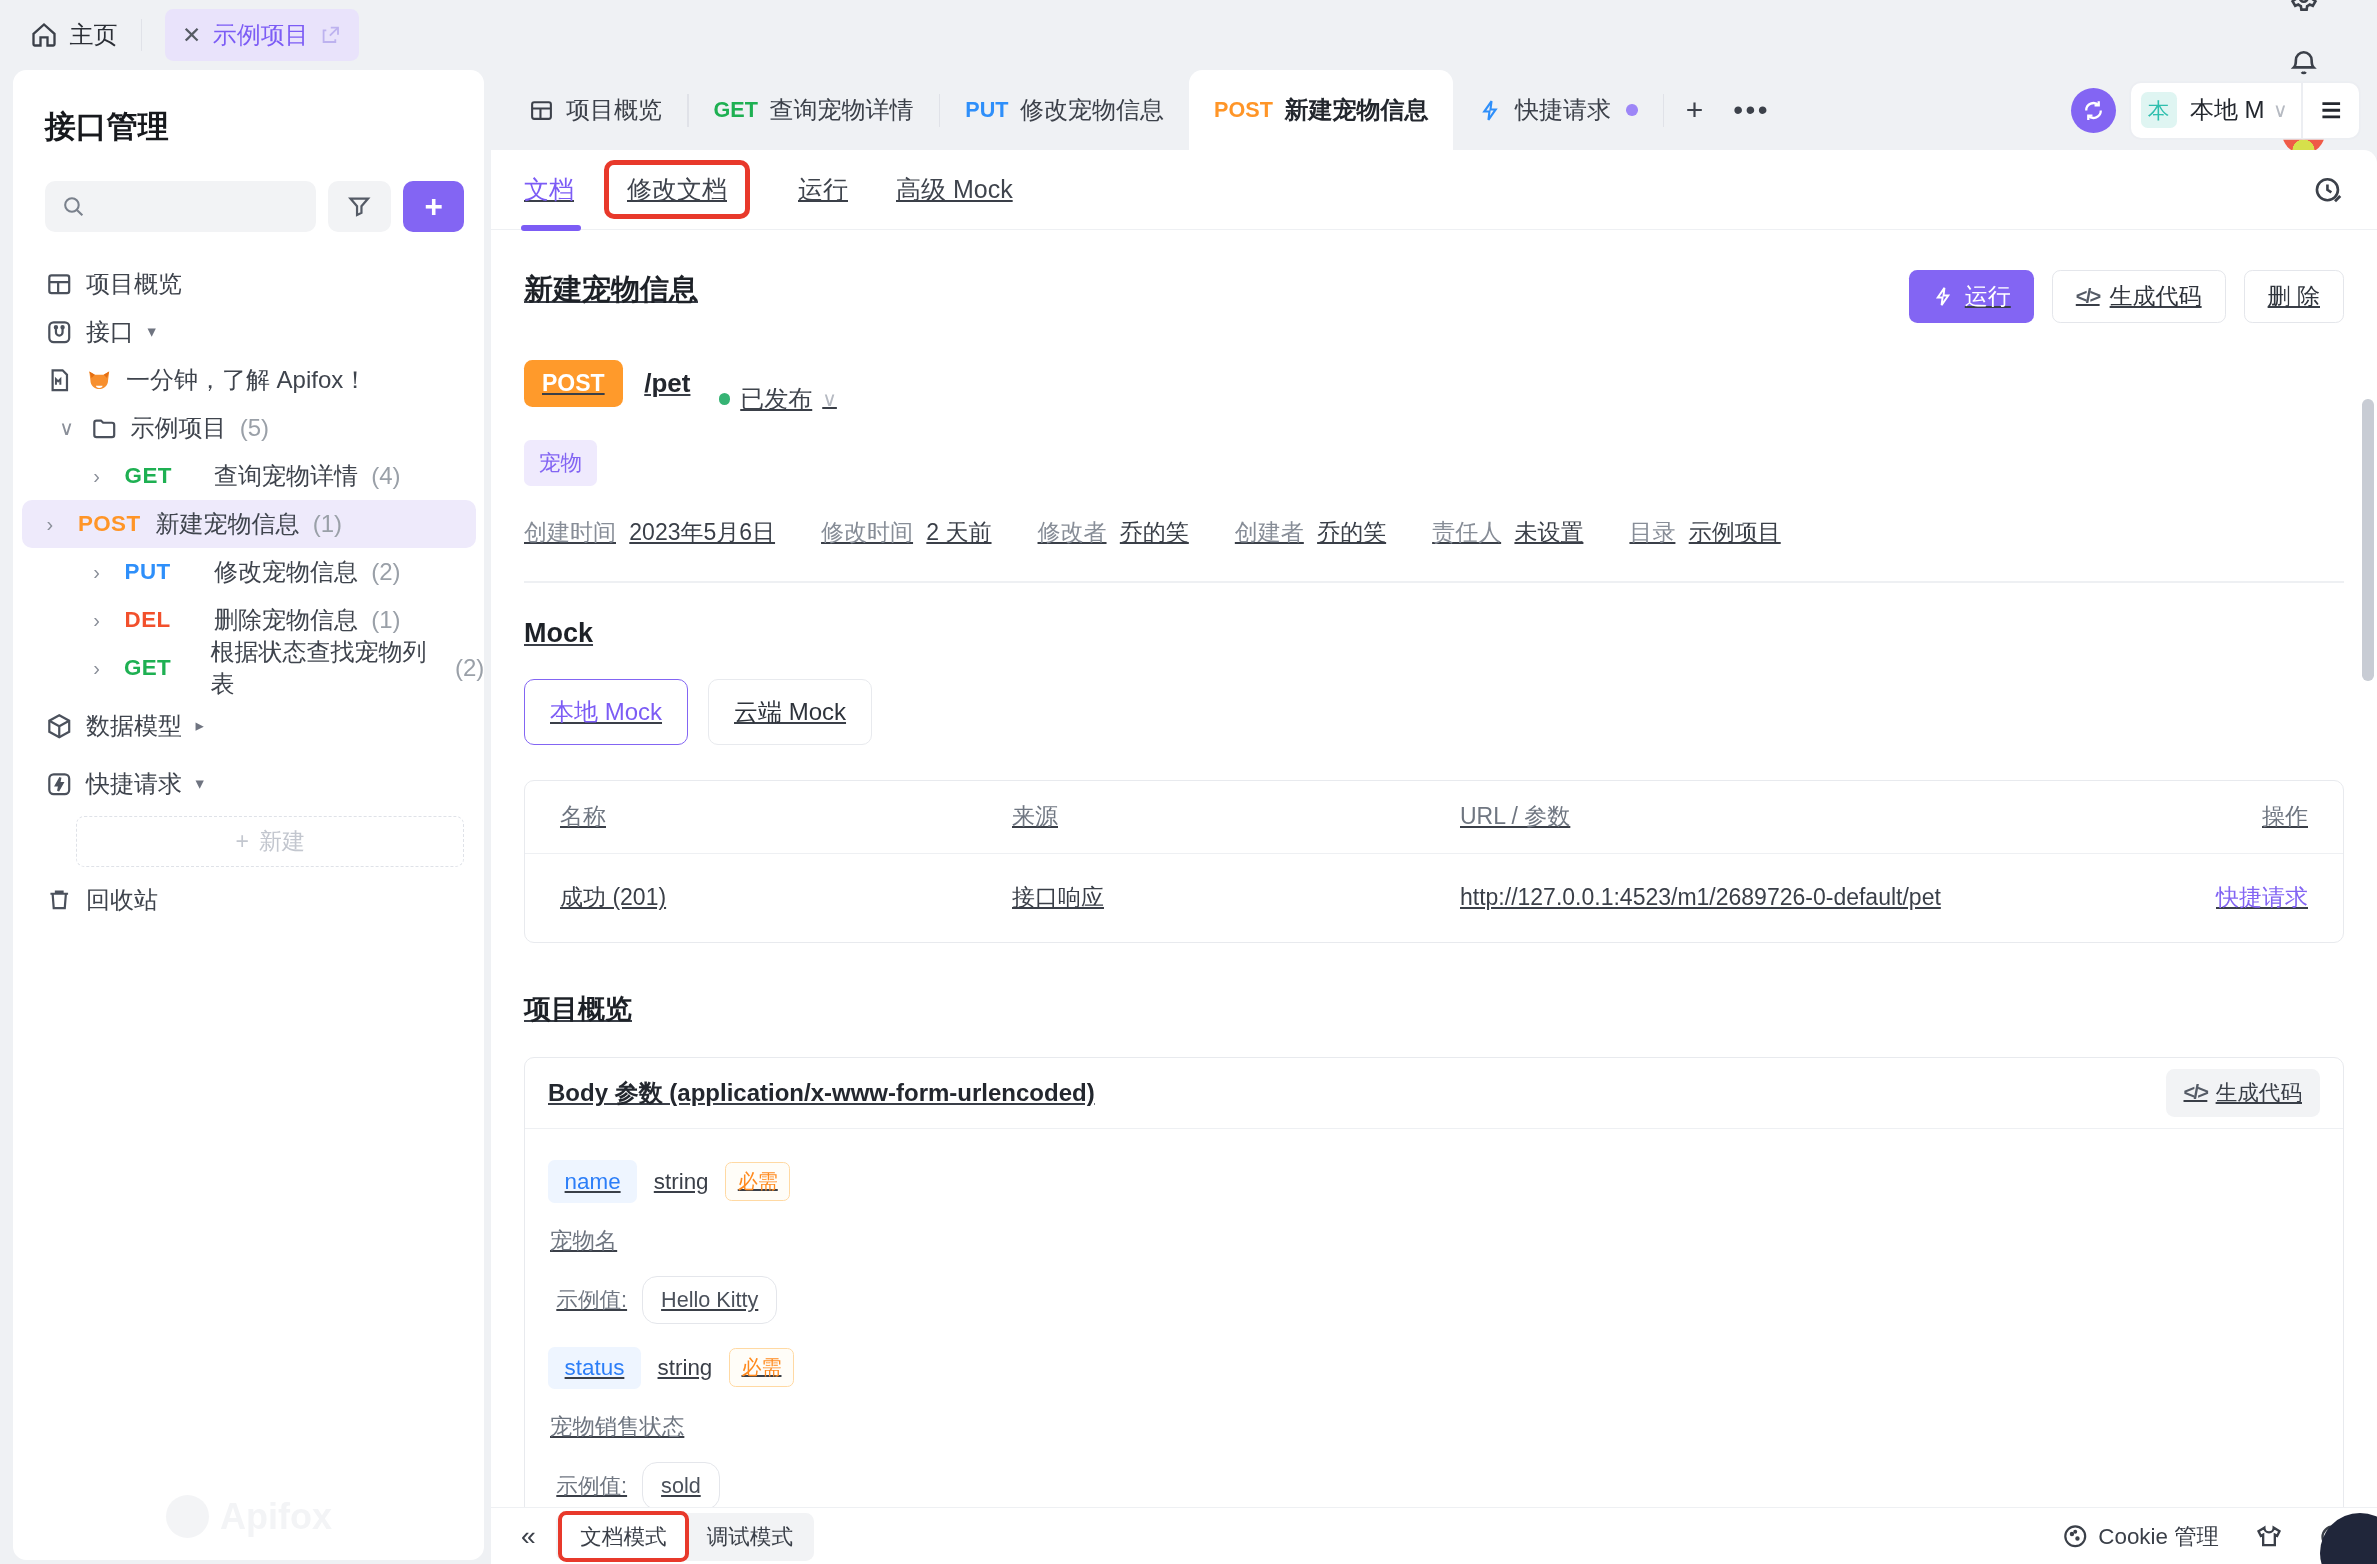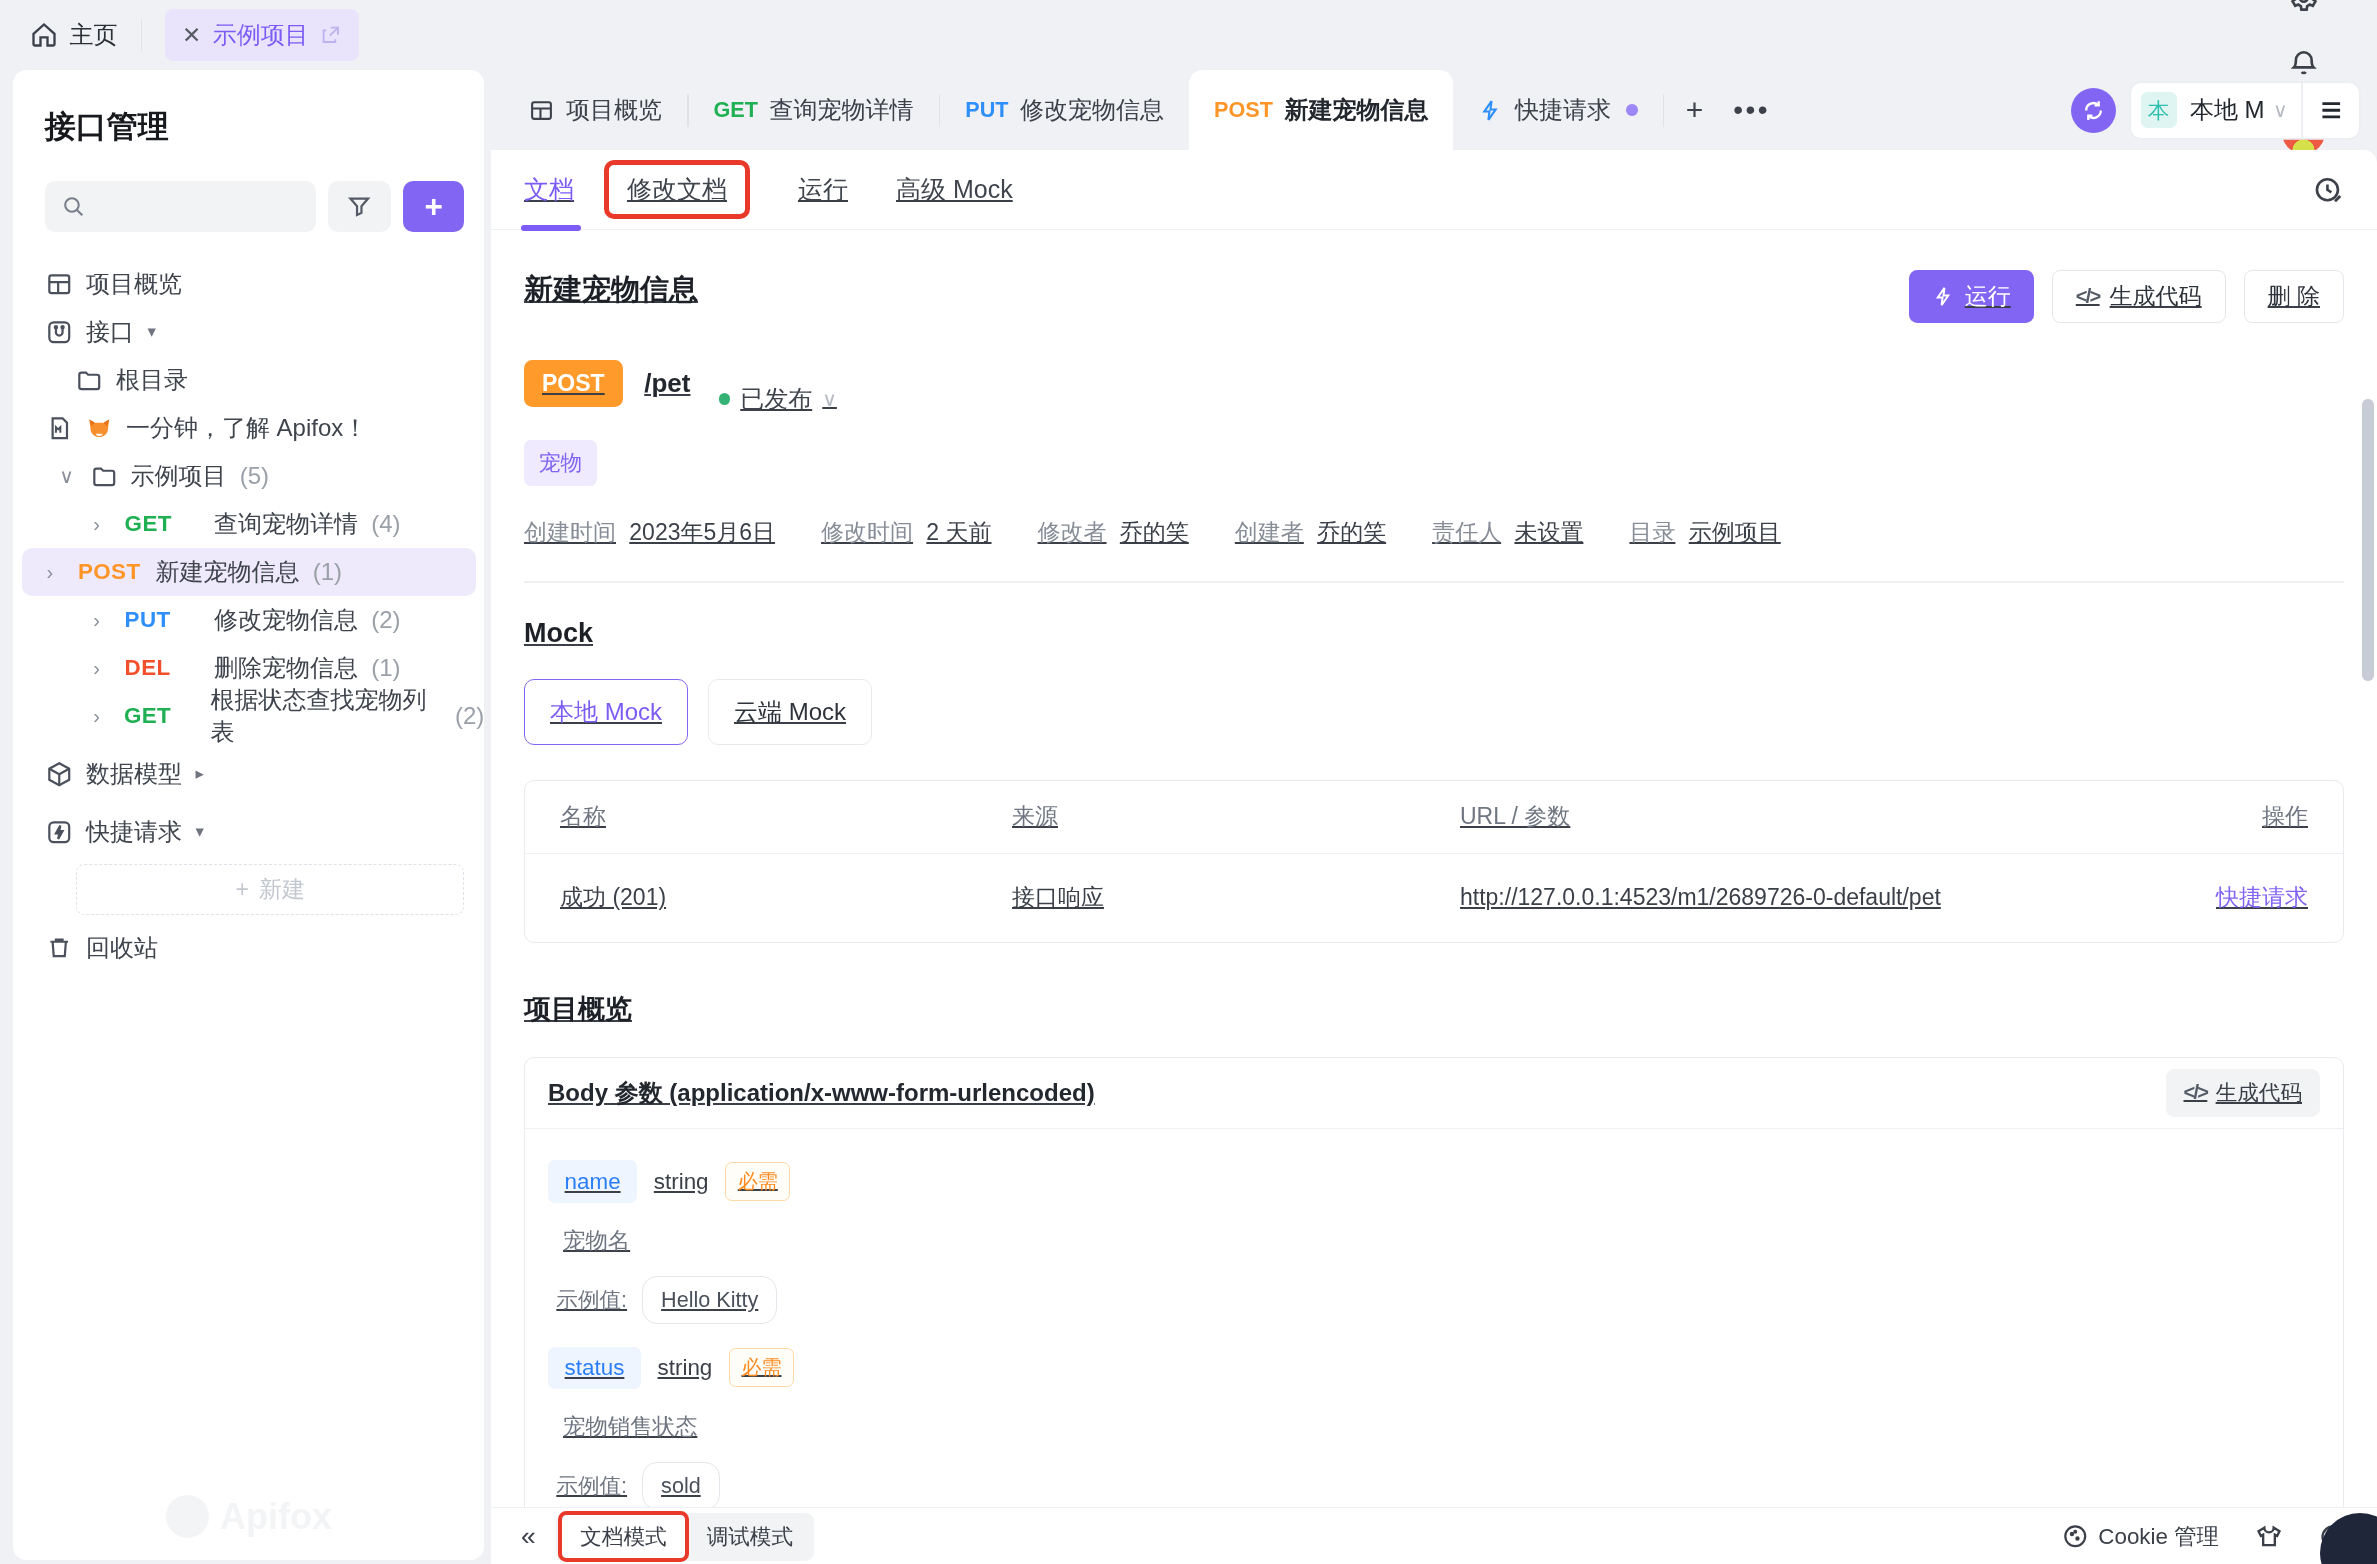--- a/index.html
+++ b/index.html
@@ -125,21 +125,21 @@
   .bp-head { height:71px; display:flex; align-items:center; padding:0 23px; border-bottom:1.7px solid #eef0f3; }
   .bp-title { font-size:24px; font-weight:bold; color:#23272e; }
   .bp-btn { margin-left:auto; display:flex; align-items:center; gap:8.3px; background:#f2f3f5; border-radius:8.3px; height:48px; padding:0 18px; font-size:21.6px; color:#3a3f48; cursor:pointer; }
   .bp-body { padding:25px 23px 36px; }
   .param { margin-top:23px; }
   .param:first-child { margin-top:6.6px; }
   .p-line { display:flex; align-items:center; gap:16.6px; }
   .p-name { background:#eef5ff; color:#2c7ef8; border-radius:6.6px; padding:8.3px 16.6px; font-size:22.4px; }
   .p-type { font-size:22.4px; color:#3a3f48; }
   .p-req { border:1.7px solid #ffd9a3; color:#ff8a1e; background:#fffdf8; border-radius:6.6px; padding:5px 11.6px; font-size:20px; }
-  .p-desc { margin-top:21.6px; margin-left:15px; font-size:22.4px; color:#6f7681; }
+  .p-desc { margin-top:21.6px; margin-left:2px; font-size:22.4px; color:#6f7681; }
   .p-example { display:flex; align-items:center; gap:15px; margin-top:20px; margin-left:8.3px; }
   .p-ex-label { font-size:21.6px; color:#6f7681; }
   .p-ex-chip { border:1.7px solid #e4e6eb; border-radius:15px; padding:10px 18px; font-size:21.6px; color:#4a505a; }
 
   
   .bottombar { position:absolute; left:0; right:0; bottom:0; height:58px; background:#fff; border-top:1.7px solid #eef0f3; display:flex; align-items:center; padding:0 30px; z-index:5; }
   .collapse { font-size:26.5px; color:#3c414a; margin-right:20px; cursor:pointer; }
   .mode-seg { display:flex; align-items:center; background:#f2f3f5; border-radius:8.3px; padding:2.5px; height:48px; }
   .mode { font-size:21.6px; padding:0 18px; height:43px; display:flex; align-items:center; color:#3a3f48; cursor:pointer; }
   .mode.on { background:#fff; border:4.1px solid #e8392b; border-radius:8.3px; height:51px; margin:-4.1px 0; }
@@ -238,28 +238,20 @@
             <rect x="3" y="3" width="18" height="18" rx="4"></rect>
             <path d="M9 8v4a3 3 0 0 0 6 0V8"></path>
             <circle cx="9" cy="7.5" r="1" fill="#4b515c"></circle>
             <circle cx="15" cy="7.5" r="1" fill="#4b515c"></circle>
           </svg>
       </span>
       <span>接口</span>
       <span class="caret">▾</span>
     </div>
 
-    <div class="trow ind1">
-      <span class="ticon">
-        <svg width="26.5" height="26.5" viewBox="0 0 24 24" fill="none" stroke="#4b515c" stroke-width="2">
-            <path d="M3 7a2 2 0 0 1 2-2h4l2 2h8a2 2 0 0 1 2 2v9a2 2 0 0 1-2 2H5a2 2 0 0 1-2-2z"></path>
-          </svg>
-      </span>
-      <span>根目录</span>
-    </div>
 
     <div class="trow ind2">
       <span class="ticon">
         <svg width="26.5" height="26.5" viewBox="0 0 24 24" fill="none" stroke="#4b515c" stroke-width="2">
             <path d="M6 3h9l4 4v14H6z"></path>
             <path d="M9 16v-5l2 2 2-2v5" stroke-width="1.8"></path>
           </svg>
       </span>
       <span>
         <svg width="26.5" height="26.5" viewBox="0 0 24 24">

